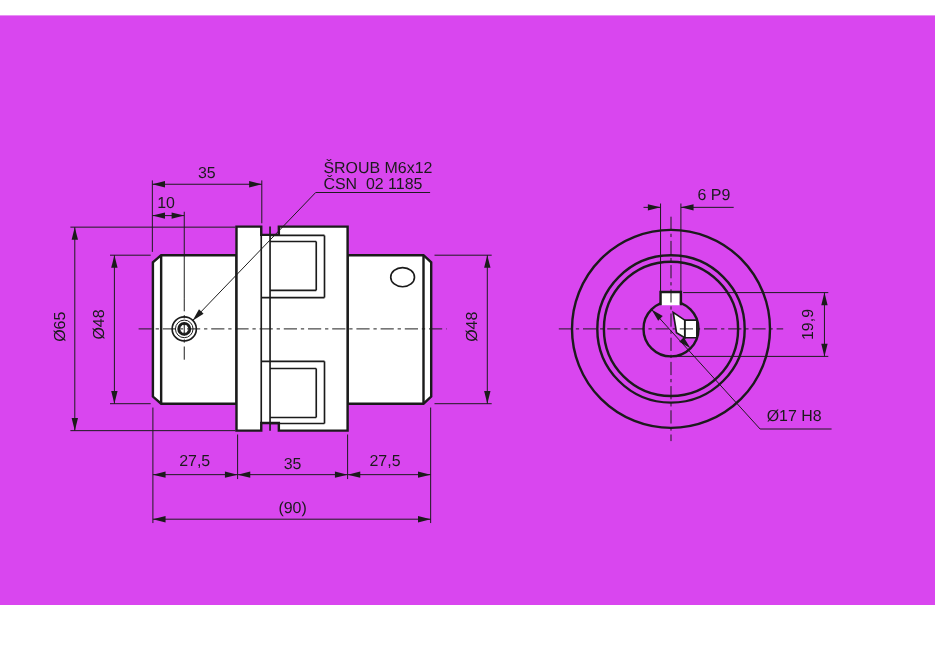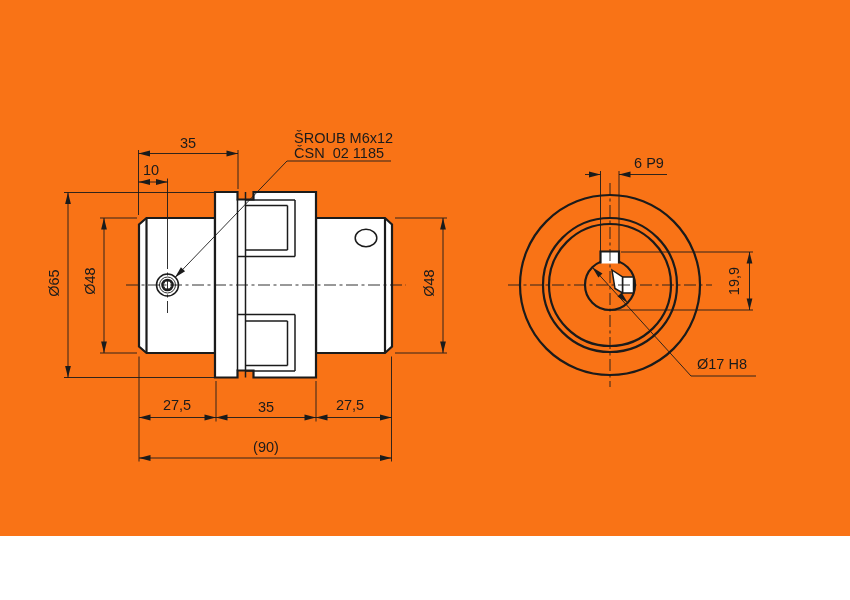--- a/index.html
+++ b/index.html
@@ -1,16 +1,16 @@
 <!DOCTYPE html>
 <html><head>
 <meta charset="utf-8">
 <style>
   html,body{margin:0;padding:0;background:#ffffff;}
-  .stage{width:850px;height:536px;background:#f97316;overflow:hidden;}
+  .stage{width:850px;height:536px;background:#d946ef;overflow:hidden;margin-top:14px;}
   svg{display:block;}
   .ol{stroke:#1b1b1b;stroke-width:2.2;fill:#ffffff;stroke-linejoin:miter;}
   .oln{stroke:#1b1b1b;stroke-width:2.2;fill:none;}
   .md{stroke:#1b1b1b;stroke-width:1.5;fill:none;}
   .mdw{stroke:#1b1b1b;stroke-width:1.5;fill:#ffffff;}
   .thin{stroke:#1b1b1b;stroke-width:0.9;fill:none;}
   .cl{stroke:#1b1b1b;stroke-width:0.9;fill:none;stroke-dasharray:12 3.5 3 3.5;}
   .arrw{fill:#1b1b1b;stroke:none;}
   text{font-family:"Liberation Sans","DejaVu Sans",sans-serif;font-size:14.5px;fill:#1b1b1b;white-space:pre;}
   .tm{text-anchor:middle;}

